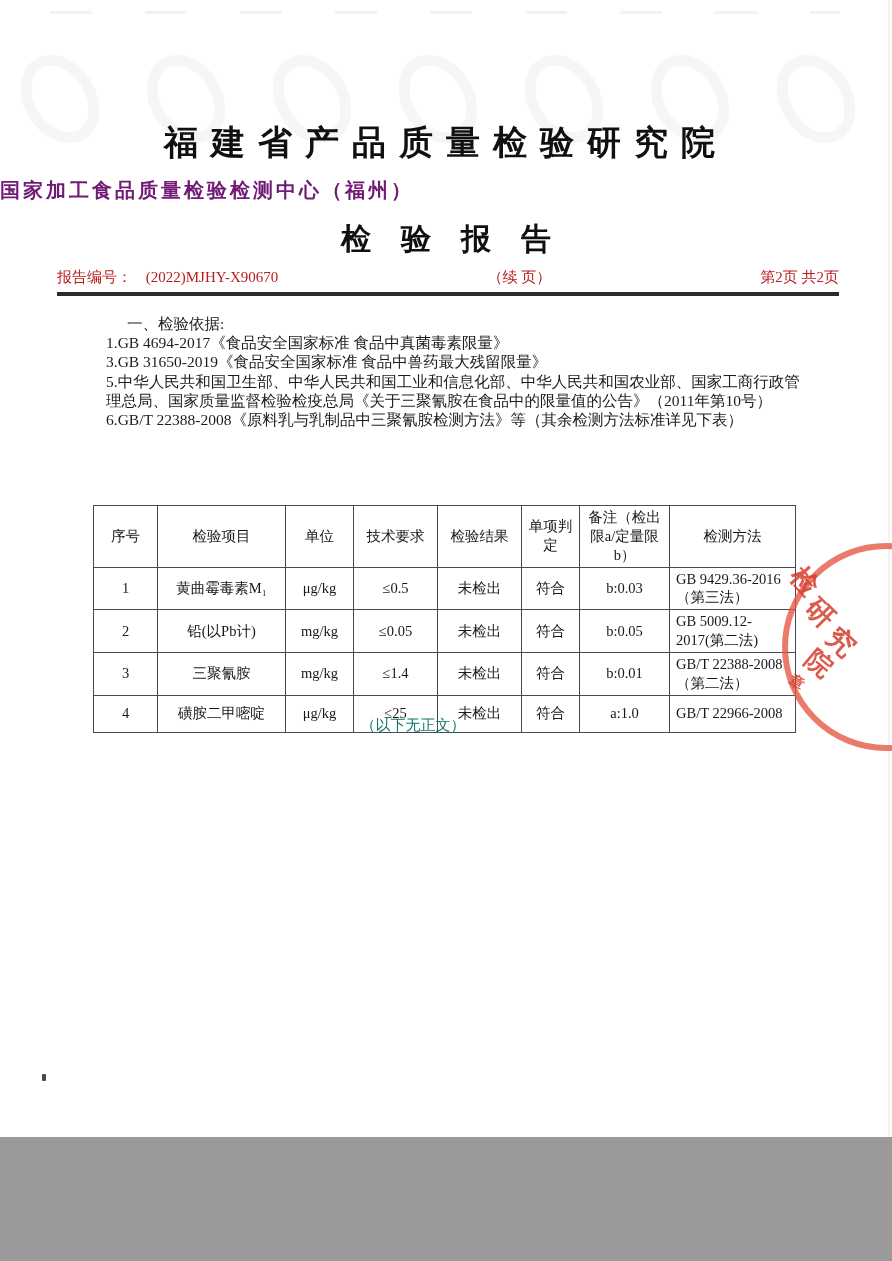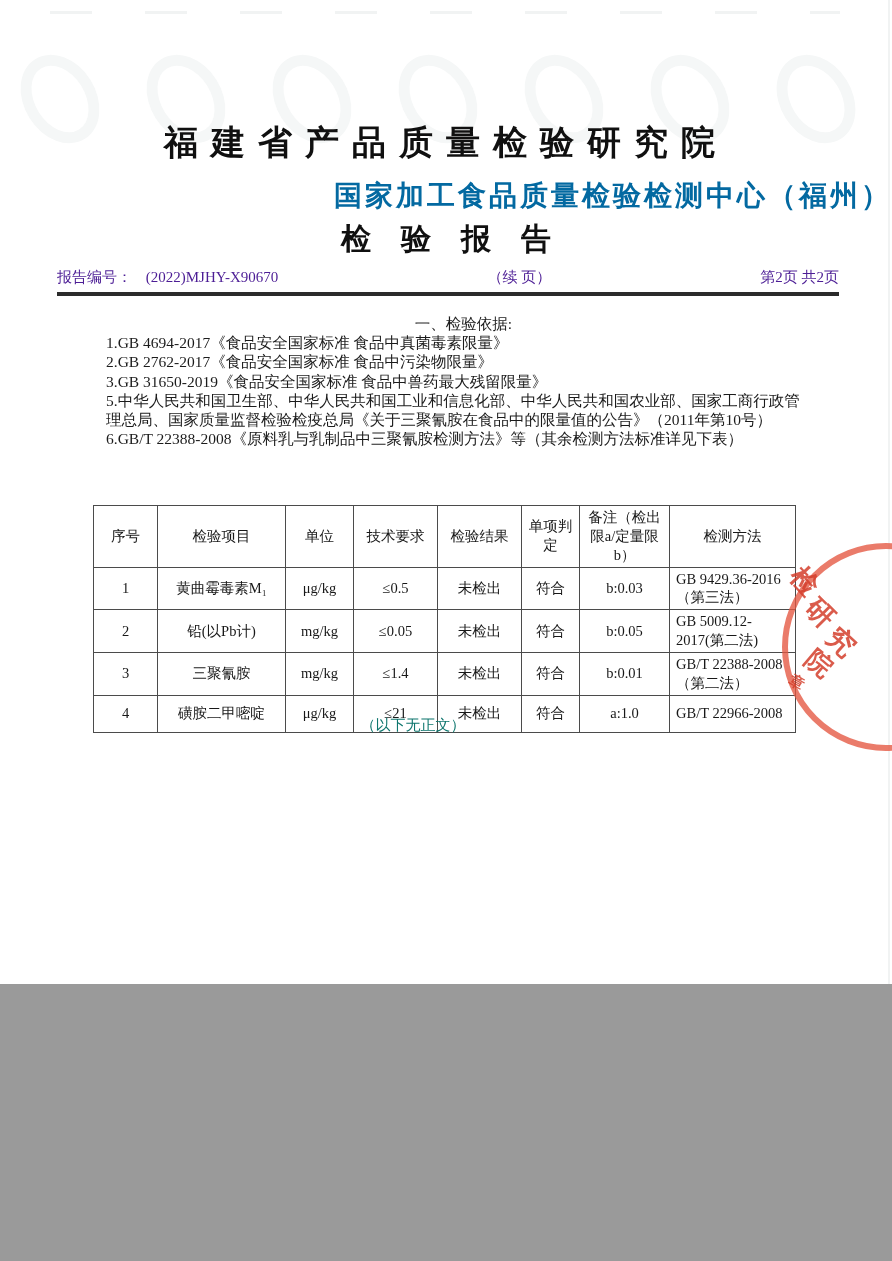--- a/index.html
+++ b/index.html
@@ -1,18 +1,18 @@
 <!DOCTYPE html>
 <html><head>
 <meta charset="utf-8">
 <style>
   html,body{margin:0;padding:0;background:#9a9a9a;}
   .page{
     position:relative;
-    width:892px;height:984px;
+    width:892px;height:1137px;
     margin:0 auto;
     background:#ffffff;
     overflow:hidden;
     font-family:"Liberation Serif","DejaVu Serif",serif;
     color:#1e1e1e;
   }
   
   .wm-row{position:absolute;left:24px;display:flex;gap:54px;}
   .wm-row.top{top:52px;}
   .wm-row.bottom{top:1158px;left:40px;gap:48px;}
@@ -29,48 +29,48 @@
   .edge-shadow{position:absolute;right:2px;top:0;bottom:0;width:2px;background:#f1f3f3;}
 
   
   .t1{
     position:absolute;top:120px;left:0;width:100%;
     text-align:center;font-size:34px;font-weight:bold;
     letter-spacing:13px;color:#101010;white-space:nowrap;
   }
   .t2{
     position:absolute;top:177px;left:0;width:100%;
-    text-align:right;font-size:28px;font-weight:bold;
-    letter-spacing:3px;color:#0369a1;white-space:nowrap;
+    text-align:left;font-size:20px;font-weight:bold;
+    letter-spacing:3px;color:#701a75;white-space:nowrap;
   }
   .t3{
     position:absolute;top:219px;left:15px;width:100%;
     text-align:center;font-size:30px;font-weight:bold;
     letter-spacing:30px;color:#101010;white-space:nowrap;
   }
 
   
   .meta{
     position:absolute;top:268px;left:57px;width:782px;
     display:flex;justify-content:space-between;align-items:baseline;
-    font-size:15px;color:#4c1d95;gap:44px;
+    font-size:15px;color:#b91c1c;gap:44px;
   }
   .meta .grp{white-space:nowrap;}
   .meta .lbl{margin-right:10px;}
   .rule{
     position:absolute;top:292px;left:57px;width:782px;height:4px;
     background:#2b2b2b;
   }
 
   
   .bodytext{
     position:absolute;top:314px;left:106px;width:694px;
     font-size:15.5px;line-height:19.2px;color:#1b1b1b;
   }
-  .bodytext .indent1{padding-left:21px;text-align:center;}
+  .bodytext .indent1{padding-left:21px;}
 
   
   table.results{
     position:absolute;top:505px;left:93px;
     border-collapse:collapse;table-layout:fixed;width:702px;
     font-size:14.5px;color:#181818;
   }
   table.results col:nth-child(1){width:64px;}
   table.results col:nth-child(2){width:128px;}
   table.results col:nth-child(3){width:68px;}
@@ -150,21 +150,20 @@
       <span>(2022)MJHY-X90670</span>
     </span>
     <span class="grp">（续 页）</span>
     <span class="grp">第2页 共2页</span>
   </div>
   <div class="rule"></div>
 
   <div class="bodytext">
     <div class="indent1">一、检验依据:</div>
     <div>1.GB 4694-2017《食品安全国家标准 食品中真菌毒素限量》</div>
-    <div>2.GB 2762-2017《食品安全国家标准 食品中污染物限量》</div>
     <div>3.GB 31650-2019《食品安全国家标准 食品中兽药最大残留限量》</div>
     <div>5.中华人民共和国卫生部、中华人民共和国工业和信息化部、中华人民共和国农业部、国家工商行政管理总局、国家质量监督检验检疫总局《关于三聚氰胺在食品中的限量值的公告》（2011年第10号）</div>
     <div>6.GB/T 22388-2008《原料乳与乳制品中三聚氰胺检测方法》等（其余检测方法标准详见下表）</div>
   </div>
 
   <table class="results">
     <colgroup>
         <col>
         <col>
         <col>
@@ -214,21 +213,21 @@
         <td>≤1.4</td>
         <td>未检出</td>
         <td>符合</td>
         <td>b:0.01</td>
         <td class="method">GB/T 22388-2008（第二法）</td>
       </tr>
       <tr>
         <td>4</td>
         <td>磺胺二甲嘧啶</td>
         <td>μg/kg</td>
-        <td>≤21</td>
+        <td>≤25</td>
         <td>未检出</td>
         <td>符合</td>
         <td>a:1.0</td>
         <td class="method">GB/T 22966-2008</td>
       </tr>
     </tbody>
   </table>
 
   <div class="endnote">（以下无正文）</div>
 

